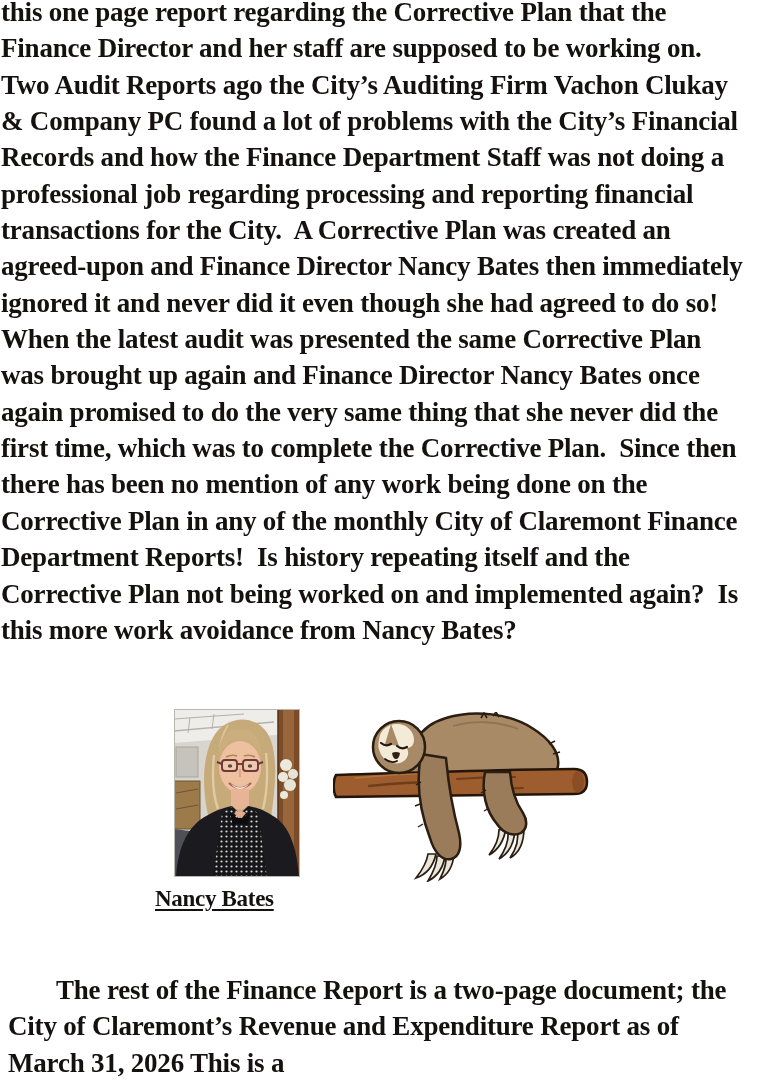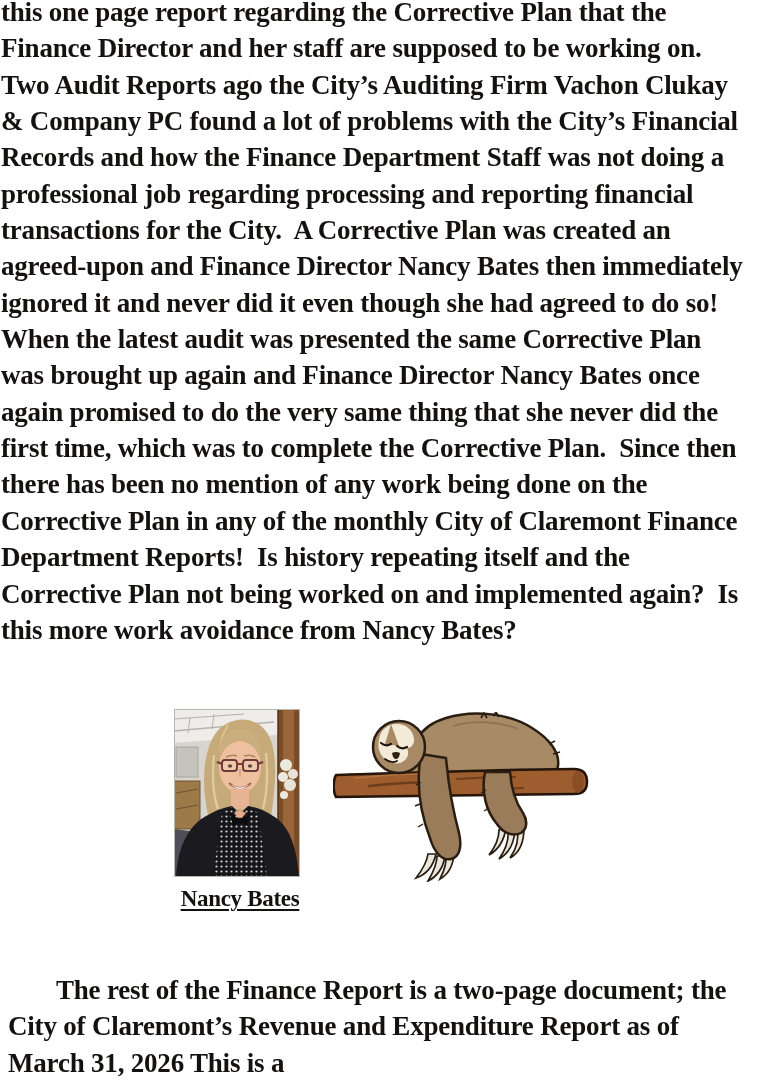--- a/index.html
+++ b/index.html
@@ -29,21 +29,21 @@
     left: 174px; top: 709px;
     width: 126px; height: 168px;
     margin: 0;
   }
   .photo-fig svg { display: block; width: 126px; height: 168px; }
   .caption {
     position: absolute;
     left: 155px; top: 885px;
     width: 170px;
     margin: 0;
-    text-align: center;
+    text-align: left;
     font-family: "Liberation Serif", serif;
     font-weight: 700;
     font-size: 23px;
     line-height: 27px;
     letter-spacing: -0.3px;
     color: #161111;
     text-decoration: underline;
     text-decoration-thickness: 2px;
     text-underline-offset: 3px;
   }

